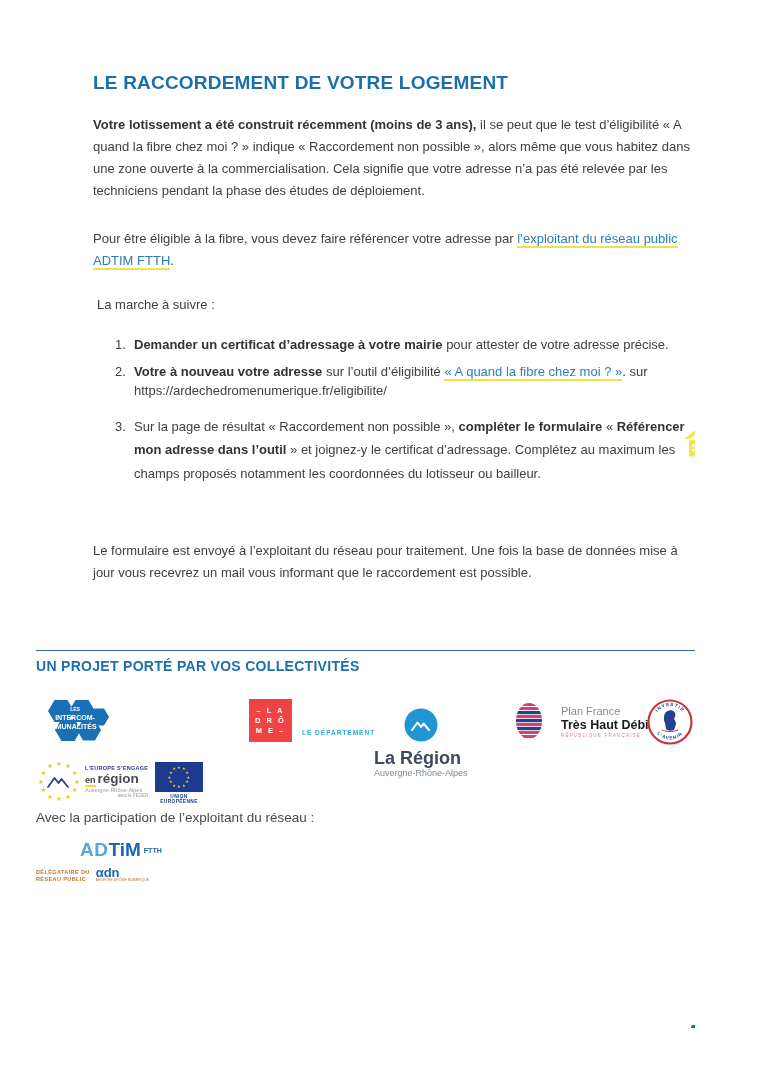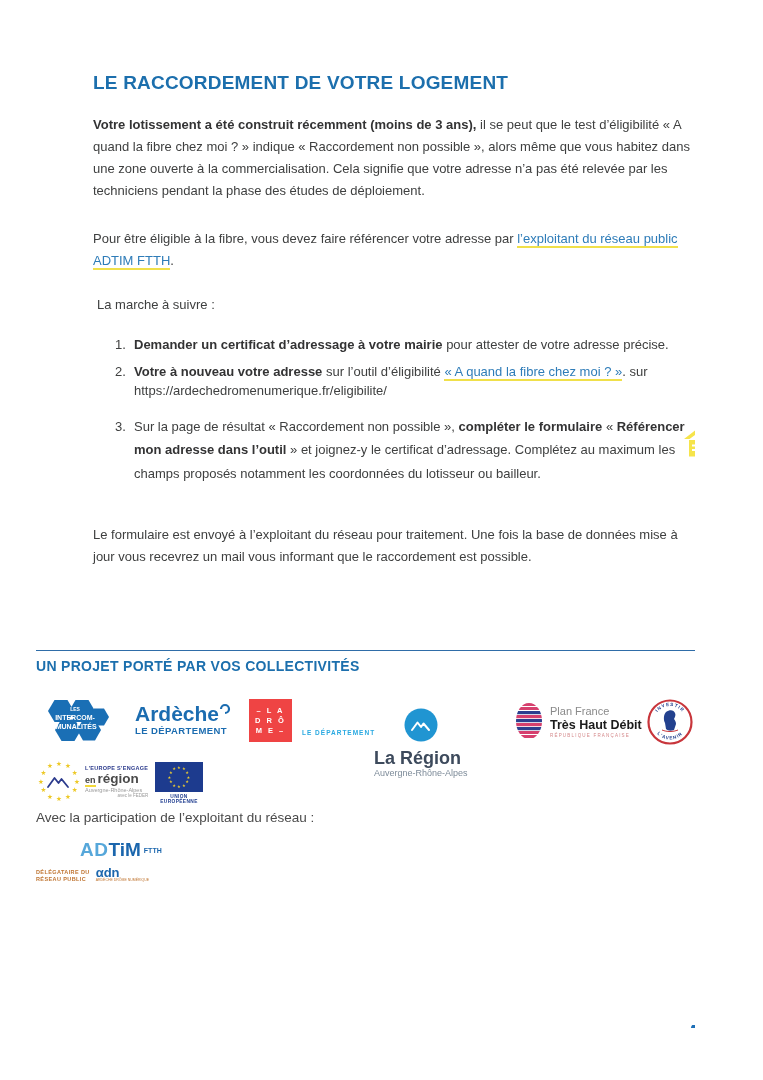--- a/index.html
+++ b/index.html
@@ -10,21 +10,21 @@
   }
   .abs { position:absolute; }
 
   
   .title { left:93px; top:72px; font-size:19px; font-weight:bold; color:#1c6fad; letter-spacing:.2px; }
   .p { position:absolute; left:93px; width:601px; font-size:13px; line-height:22px; color:#3f4040; }
   .p b, .step b { color:#333334; }
   .p1 { top:114px; }
   .p2 { top:228px; }
   .marche { top:294px; left:97px; }
-  .closing { top:524px; }
+  .closing { top:540px; }
 
   .link {
     color:#2e7cb8; text-decoration:none; cursor:pointer;
     border-bottom:2px solid #f0e04a;
   }
 
   .steps { position:absolute; left:113px; top:334px; width:600px; font-size:13px; color:#3f4040; }
   .step { position:relative; padding-left:21px; }
   .step-num { position:absolute; left:2px; top:0; }
   .step1 { line-height:21.5px; margin-bottom:6px; }
@@ -49,21 +49,21 @@
     left:249px; top:699px; width:43px; height:43px; background:#ef4444;
     display:flex; flex-direction:column; justify-content:center; align-items:center;
     color:#fff; font-weight:bold; font-size:7.5px; letter-spacing:2px; line-height:10px;
   }
   .drome-sub { left:302px; top:729px; font-size:6.5px; font-weight:bold; color:#29a9e1; letter-spacing:1px; }
   
   .logo-region { left:374px; top:708px; display:flex; align-items:center; gap:7px;flex-direction:column; }
   .region-name { font-size:18px; font-weight:bold; color:#3d4a5c; line-height:19px; white-space:nowrap; }
   .region-sub  { font-size:9px; color:#7d8b99; white-space:nowrap; }
   
-  .logo-pf { left:516px; top:702px; display:flex; align-items:center; gap:6px; }
+  .logo-pf { left:516px; top:702px; display:flex; align-items:center; gap:17px; }
   .pf-l1 { font-size:11px; color:#8a8a8a; line-height:13px; white-space:nowrap; }
   .pf-l2 { font-size:12.5px; font-weight:bold; color:#1b1b1b; line-height:15px; white-space:nowrap; }
   .pf-sub { font-size:4.5px; color:#d4888a; letter-spacing:1.2px; white-space:nowrap; }
   
   .logo-investir { left:647px; top:699px; }
   
   .logo-europe { left:36px; top:759px; display:flex; align-items:center; gap:3px; }
   .eu-text { display:flex; flex-direction:column; }
   .eu-l1 { font-size:5.5px; font-weight:bold; color:#2b3a8c; letter-spacing:.3px; white-space:nowrap; }
   .eu-l2 { display:flex; align-items:baseline; gap:2px; }
@@ -139,26 +139,20 @@
         <polygon points="50,9.5 60,9.5 65,18 60,26.5 50,26.5 45,18"></polygon>
         <polygon points="17.5,20 30.5,20 37,31 30.5,42 17.5,42 11,31"></polygon>
         <polygon points="39,20.5 51,20.5 57,31 51,41.5 39,41.5 33,31"></polygon>
       </g>
       <text x="31" y="12" font-size="5" font-weight="bold" fill="#fff" text-anchor="middle">LES</text>
       <text x="31" y="21" font-size="7" font-weight="bold" fill="#fff" text-anchor="middle">INTERCOM-</text>
       <text x="31" y="30" font-size="7" font-weight="bold" fill="#fff" text-anchor="middle">-MUNALITÉS</text>
     </svg>
   </div>
 
-  <div class="abs logo-ardeche">
-    <div class="ardeche-name"><span>Ardèche</span><svg width="12" height="12" viewBox="0 0 12 12" style="vertical-align:top">
-          <path d="M2 6 a4 4 0 1 1 4 4" stroke="#1b6cb0" stroke-width="2.2" fill="none"></path>
-        </svg></div>
-    <div class="ardeche-sub">LE DÉPARTEMENT</div>
-  </div>
 
   <div class="abs logo-drome-square">
     <div>– L A</div>
     <div>D R Ô</div>
     <div>M E –</div>
   </div>
   <div class="abs drome-sub">LE DÉPARTEMENT</div>
 
   <div class="abs logo-region">
     <svg width="34" height="34" viewBox="0 0 34 34">

